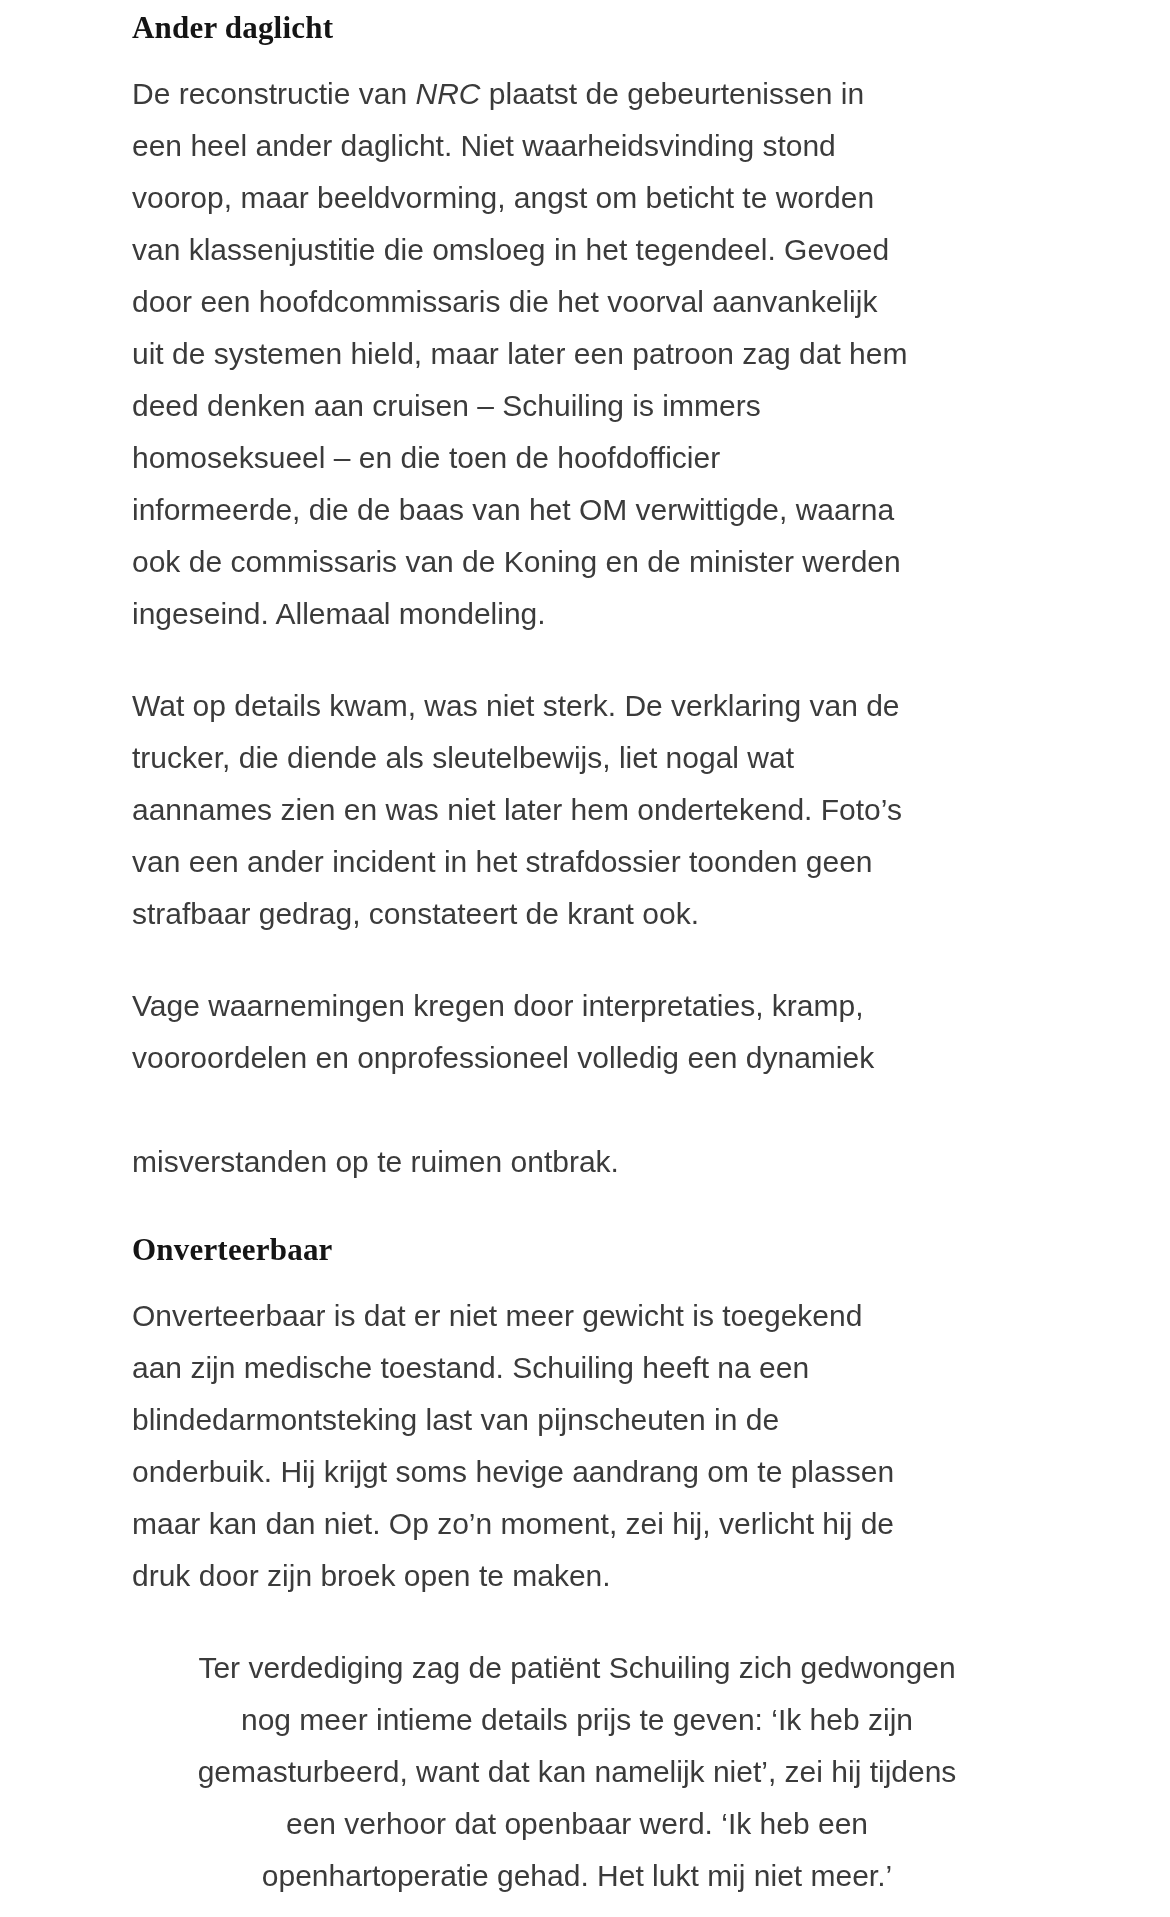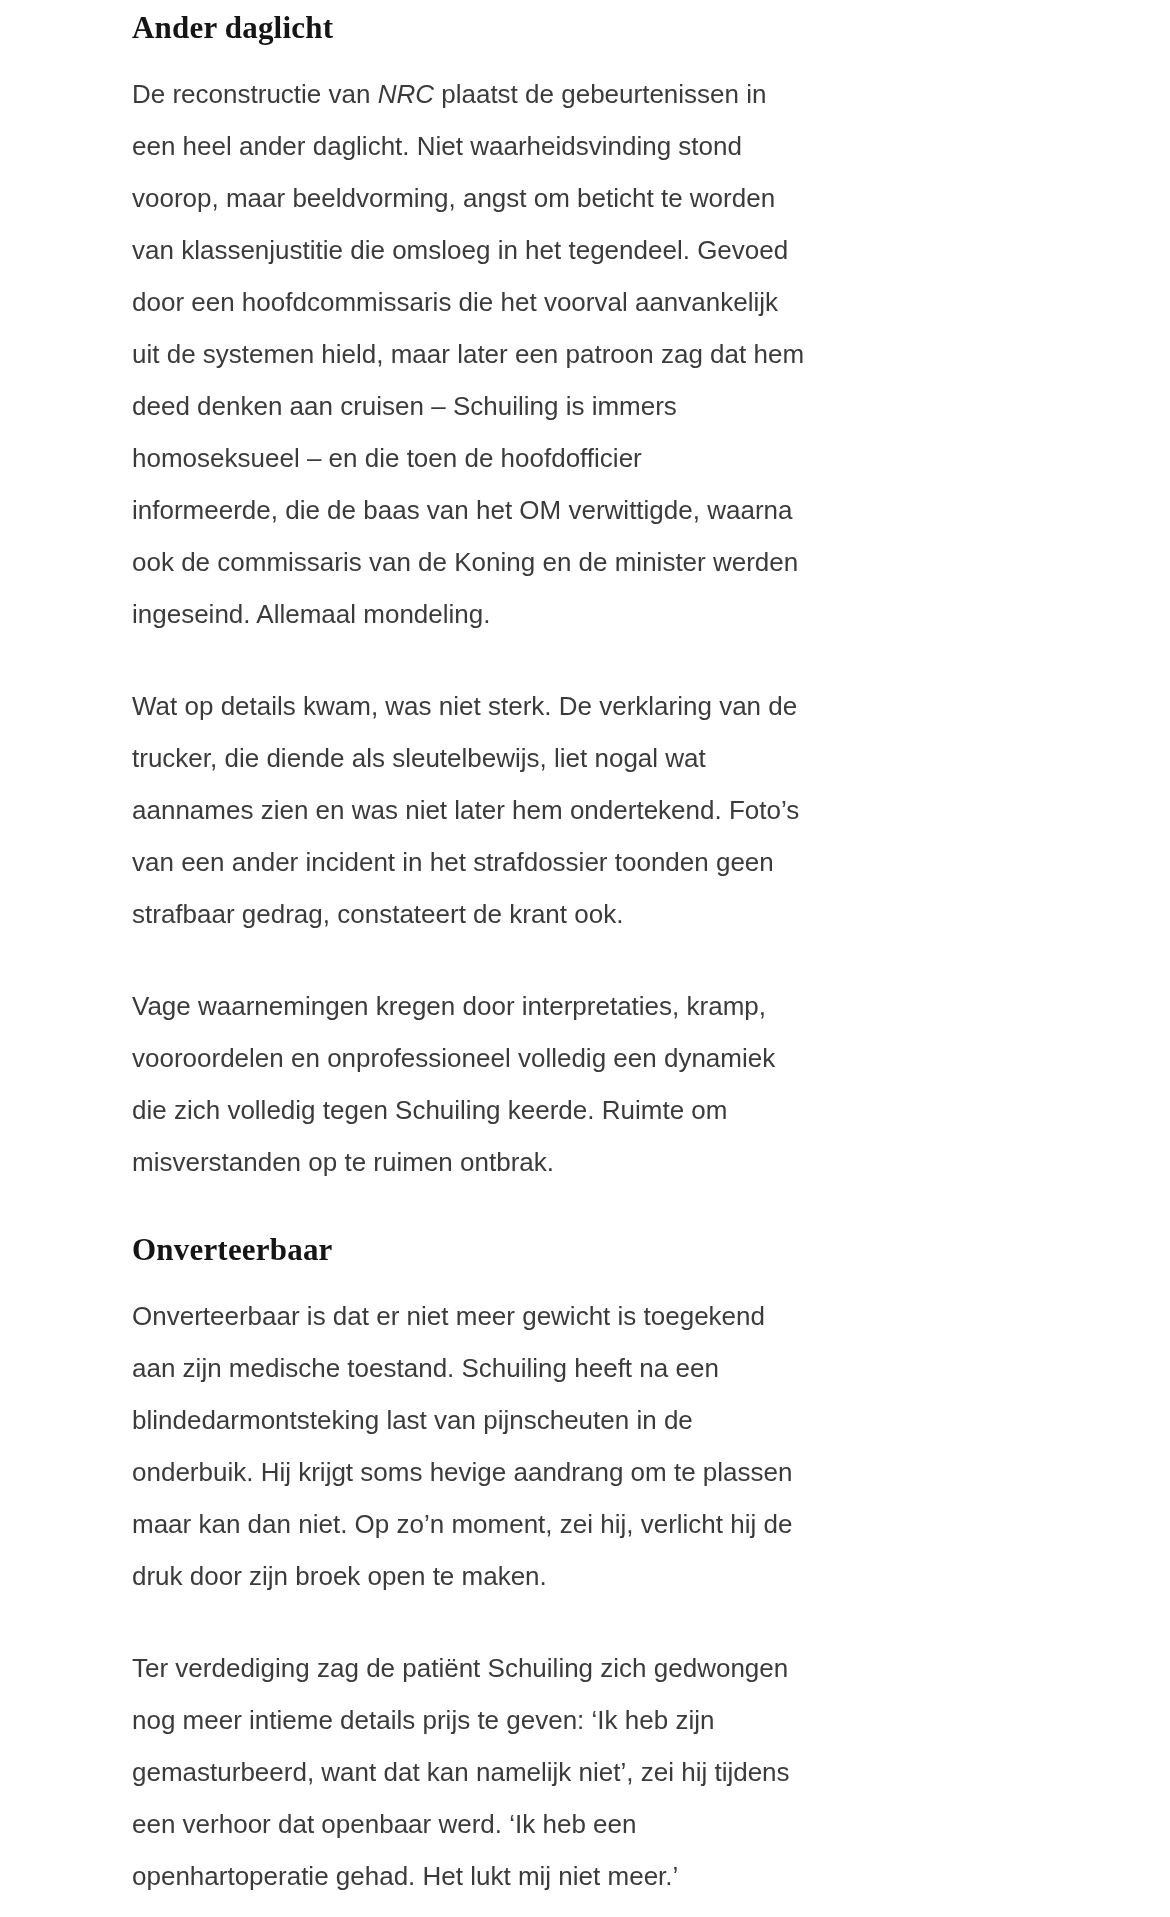--- a/index.html
+++ b/index.html
@@ -25,39 +25,40 @@
     line-height: 44px;
     letter-spacing: 0.2px;
     color: var(--heading-color, #151515);
     margin: 36px 0 18px 0;
   }
   .heading:first-child {
     margin-top: 0;
   }
   .paragraph {
     font-family: "Liberation Sans", "DejaVu Sans", sans-serif;
-    font-size: 26px;
+    font-size: 30px;
     line-height: 52px;
     letter-spacing: 0px;
     color: var(--body-color, #3b3b3b);
     margin: 0 0 40px 0;
   }
   .paragraph:last-child {
     margin-bottom: 0;
+    text-align: center;
   }
   .italic {
     font-style: italic;
   }
 </style>
 </head>
 <body>
 
 <main class="page">
   <article class="article-body">
       <h2 class="heading">Ander daglicht</h2>
       <p class="paragraph"><span>De reconstructie van </span><span class="italic">NRC</span><span> plaatst de gebeurtenissen in</span><br><span>een heel ander daglicht. Niet waarheidsvinding stond</span><br><span>voorop, maar beeldvorming, angst om beticht te worden</span><br><span>van klassenjustitie die omsloeg in het tegendeel. Gevoed</span><br><span>door een hoofdcommissaris die het voorval aanvankelijk</span><br><span>uit de systemen hield, maar later een patroon zag dat hem</span><br><span>deed denken aan cruisen – Schuiling is immers</span><br><span>homoseksueel – en die toen de hoofdofficier</span><br><span>informeerde, die de baas van het OM verwittigde, waarna</span><br><span>ook de commissaris van de Koning en de minister werden</span><br><span>ingeseind. Allemaal mondeling.</span></p>
       <p class="paragraph"><span>Wat op details kwam, was niet sterk. De verklaring van de</span><br><span>trucker, die diende als sleutelbewijs, liet nogal wat</span><br><span>aannames zien en was niet later hem ondertekend. Foto’s</span><br><span>van een ander incident in het strafdossier toonden geen</span><br><span>strafbaar gedrag, constateert de krant ook.</span></p>
-      <p class="paragraph"><span>Vage waarnemingen kregen door interpretaties, kramp,</span><br><span>vooroordelen en onprofessioneel volledig een dynamiek</span><br><span>die zich volledig tegen Schuiling keerde. Ruimte om</span><br><span>misverstanden op te ruimen ontbrak.</span></p>
+      <p class="paragraph"><span>Vage waarnemingen kregen door interpretaties, kramp,</span><br><span>vooroordelen en onprofessioneel volledig een dynamiek</span><br><br><span>misverstanden op te ruimen ontbrak.</span></p>
       <h2 class="heading">Onverteerbaar</h2>
       <p class="paragraph"><span>Onverteerbaar is dat er niet meer gewicht is toegekend</span><br><span>aan zijn medische toestand. Schuiling heeft na een</span><br><span>blindedarmontsteking last van pijnscheuten in de</span><br><span>onderbuik. Hij krijgt soms hevige aandrang om te plassen</span><br><span>maar kan dan niet. Op zo’n moment, zei hij, verlicht hij de</span><br><span>druk door zijn broek open te maken.</span></p>
       <p class="paragraph"><span>Ter verdediging zag de patiënt Schuiling zich gedwongen</span><br><span>nog meer intieme details prijs te geven: ‘Ik heb zijn</span><br><span>gemasturbeerd, want dat kan namelijk niet’, zei hij tijdens</span><br><span>een verhoor dat openbaar werd. ‘Ik heb een</span><br><span>openhartoperatie gehad. Het lukt mij niet meer.’</span></p>
     </article>
 </main>
 
 </body></html>

